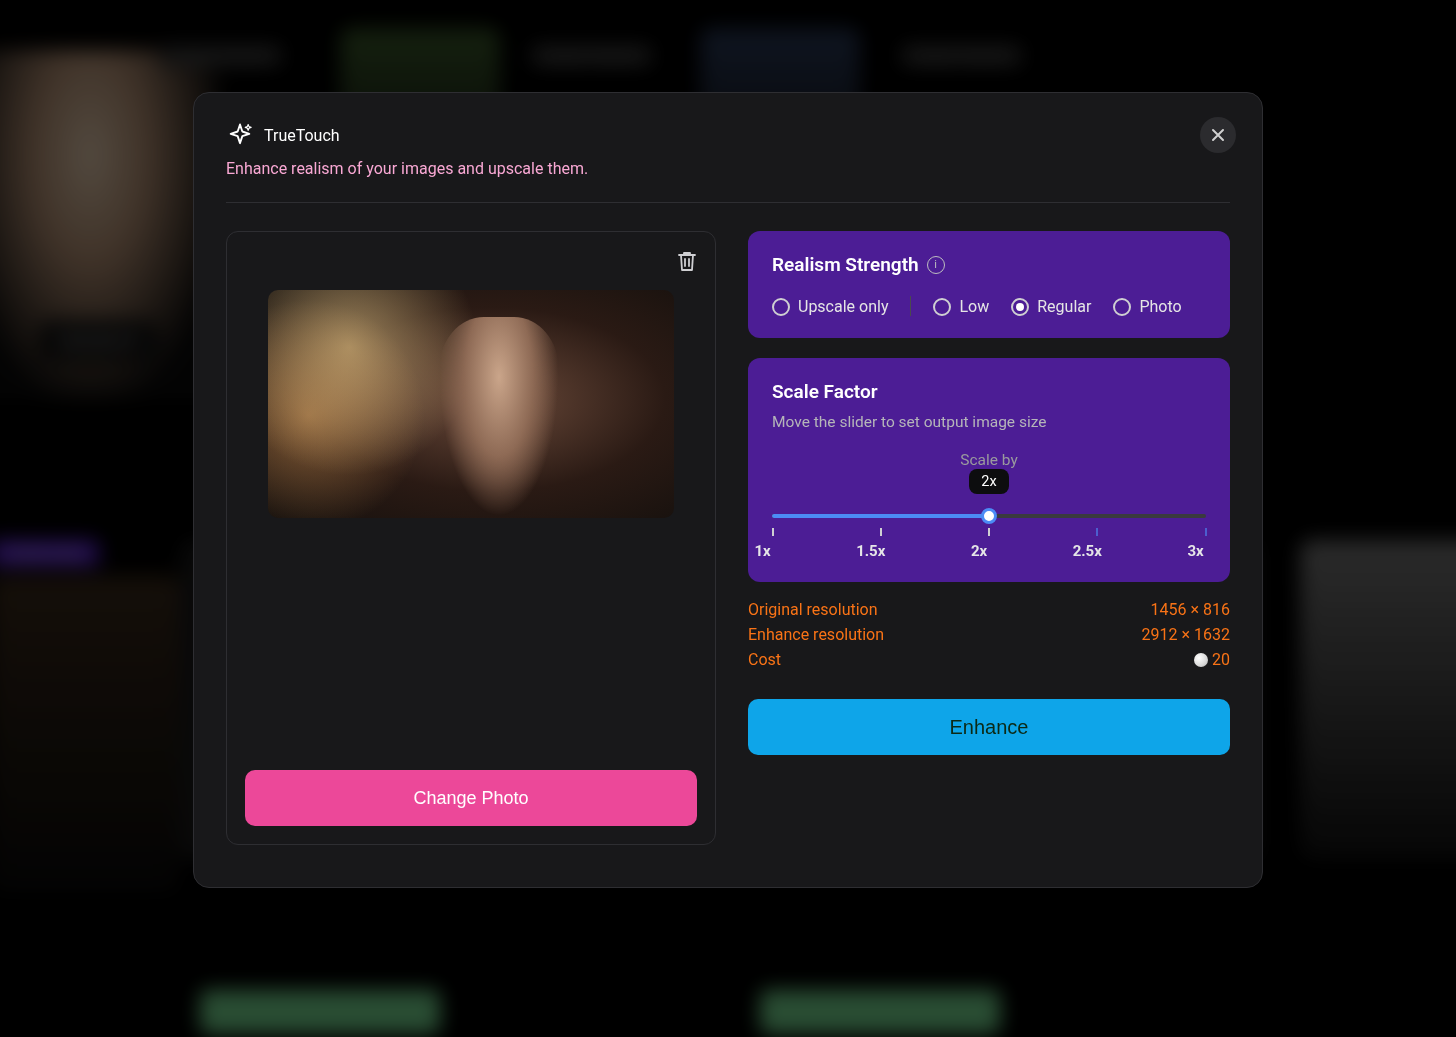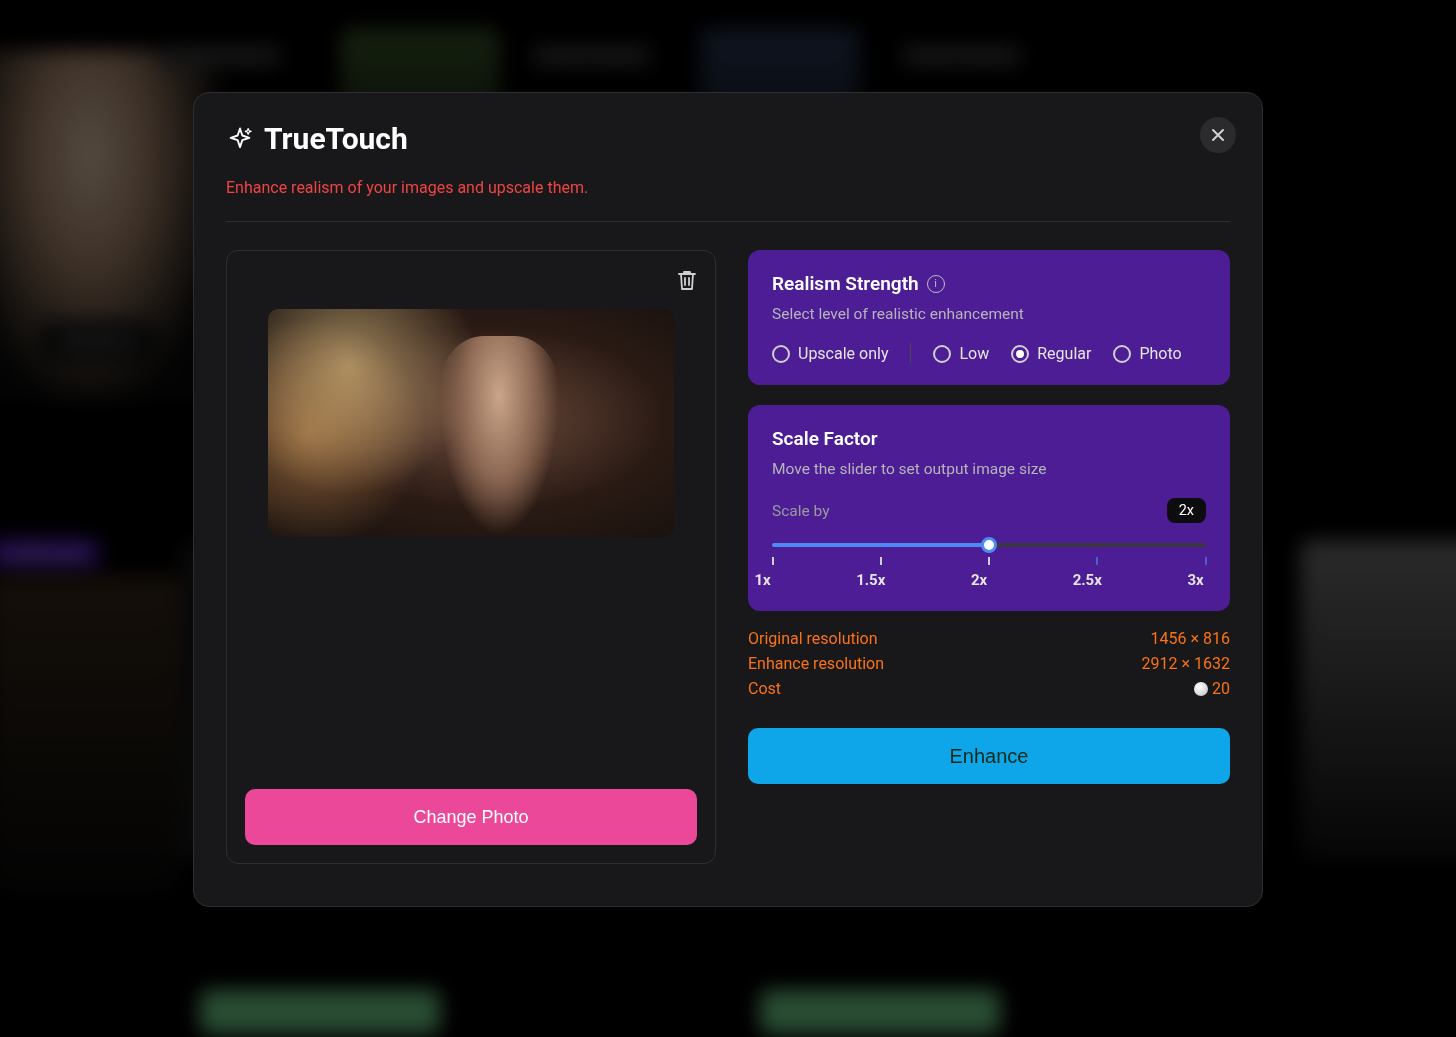--- a/index.html
+++ b/index.html
@@ -71,22 +71,22 @@
     top: 24px; right: 26px;
     width: 36px; height: 36px;
     border-radius: 50%;
     background: #2b2b2e;
     display: flex; align-items: center; justify-content: center;
     cursor: pointer;
   }
   .close-btn svg { stroke: #d0d0d0; }
 
   .modal-title-row { display: flex; align-items: center; gap: 10px; }
-  .modal-title { font-size: 30px; font-weight: 700; color: #fff; }
-  .modal-sub { font-size: 16px; color: #ef4444; margin-top: 22px; }
+  .modal-title { font-size: 16px; font-weight: 400; color: #fff; }
+  .modal-sub { font-size: 16px; color: #f9a8d4; margin-top: 10px; }
 
   .divider { height: 1px; background: #2e2e32; margin: 24px 0 28px 0; }
 
   .cols { display: flex; gap: 32px; }
   .left-col { width: 490px; }
   .right-col { flex: 1; }
 
   .photo-box {
     position: relative;
     width: 490px; height: 614px;
@@ -148,21 +148,21 @@
   .radio-item { display: flex; align-items: center; gap: 8px; cursor: pointer; }
   .radio-circle {
     width: 18px; height: 18px; border: 2px solid #cfcfd2; border-radius: 50%;
     display: inline-flex; align-items: center; justify-content: center;
   }
   .radio-circle.filled::after {
     content:""; width: 8px; height: 8px; background: #fff; border-radius: 50%;
   }
   .vr { width: 1px; height: 20px; background: #4a4a4e; }
 
-  .scale-top { display:flex; justify-content: space-between; align-items:center; margin-top: 20px;}
+  .scale-top { display:flex; justify-content: space-between; align-items:center; margin-top: 20px; flex-direction: column;}
   .scale-label { color: #9a9a9e; font-size: 15.5px; }
   .scale-badge { background: #0d0d0f; color:#fff; padding: 4px 12px; border-radius: 8px; font-size: 14.5px; }
 
   .slider-wrap { margin-top: 20px; position: relative; }
   .slider-track {
     position: relative;
     height: 4px;
     background: #3a3a3e;
     border-radius: 2px;
   }
@@ -269,21 +269,20 @@
         </div>
       </div>
 
       <div class="right-col">
         
         <div class="panel">
           <div class="panel-title-row">
             <div class="panel-title">Realism Strength</div>
             <span class="info-icon">i</span>
           </div>
-          <div class="panel-sub">Select level of realistic enhancement</div>
           <div class="radio-row">
             <div class="radio-item">
               <span class="radio-circle"></span>
               <span>Upscale only</span>
             </div>
             <div class="vr"></div>
             <div class="radio-item">
               <span class="radio-circle"></span>
               <span>Low</span>
             </div>

